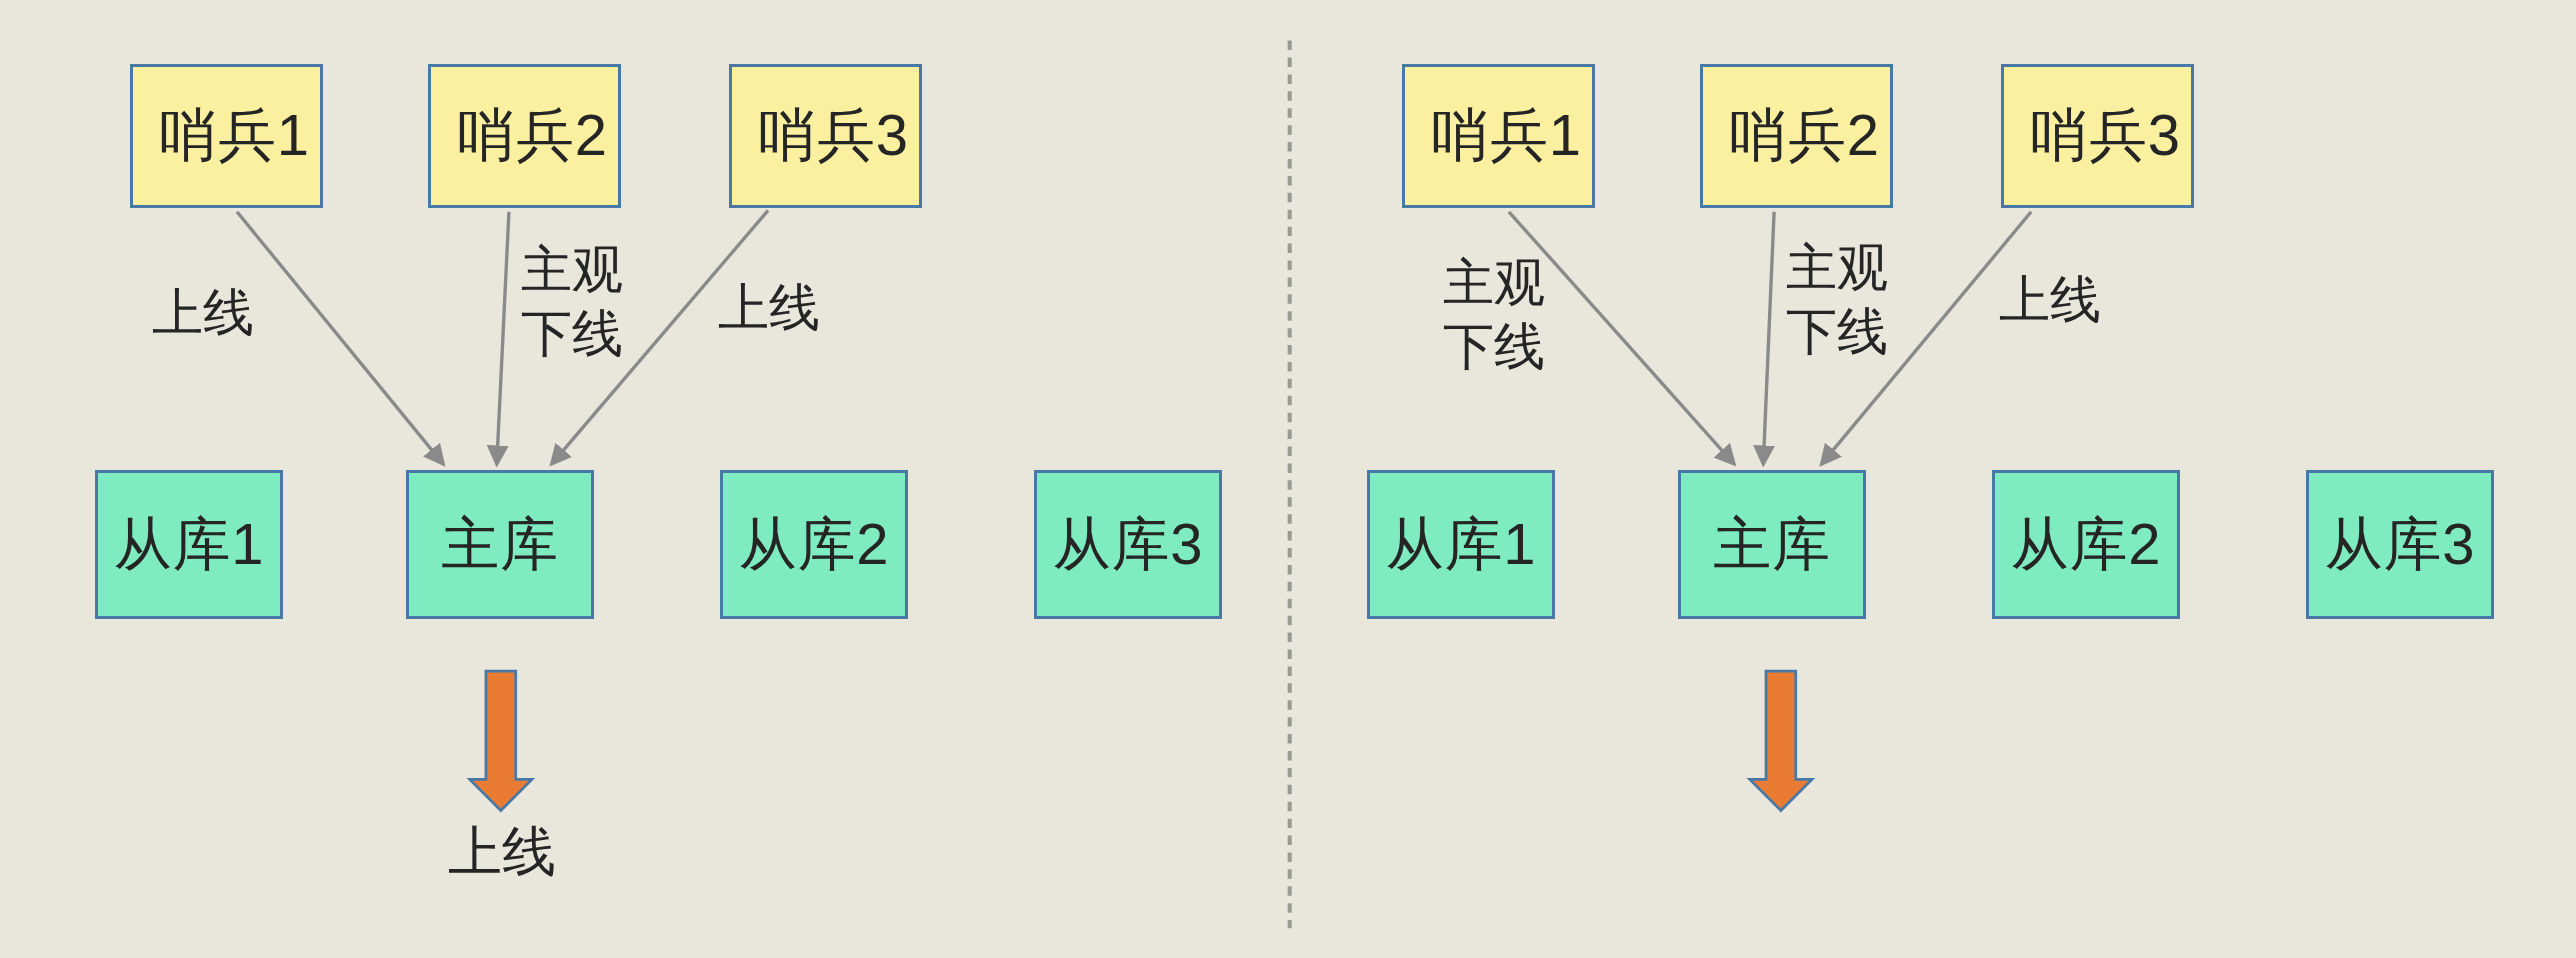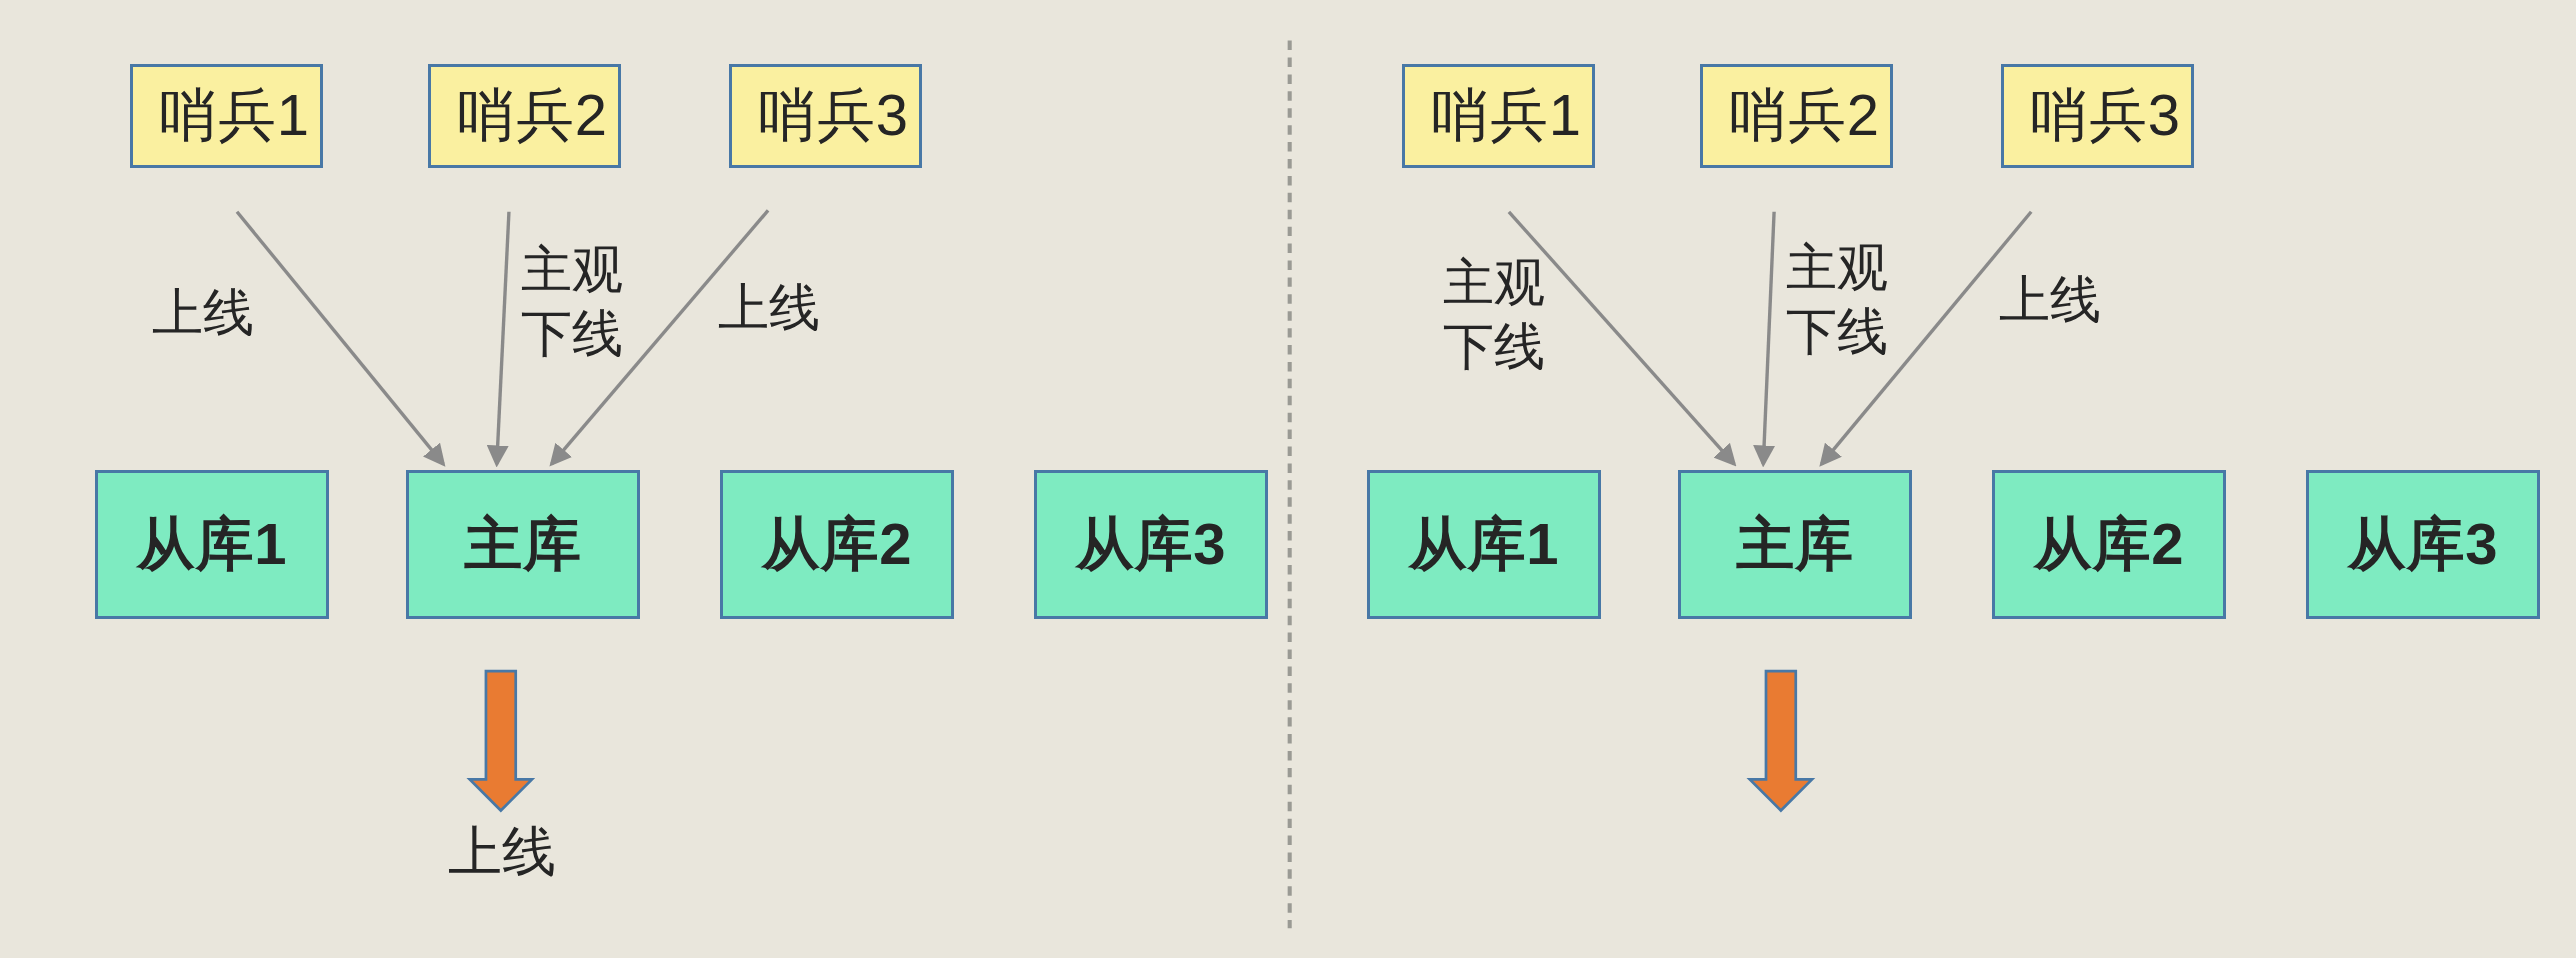--- a/index.html
+++ b/index.html
@@ -47,29 +47,28 @@
     border: 3.4px solid var(--box-border, #4878A6);
     display: flex;
     align-items: center;
     justify-content: center;
     color: var(--text, #252525);
     font-size: 58px;
     letter-spacing: 0.7px;
   }
   .sentinel {
     width: 193px;
-    height: 104px;
+    height: 144px;
     background: var(--sentinel-fill, #FAF0A0);
     padding-left: 16px;
   }
   .database {
-    width: 234px;
+    width: 188px;
     height: 149px;
     background: var(--database-fill, #7EEBC1);
-    font-weight: bold;
   }
   .edge-label {
     position: absolute;
     transform: translate(-50%, -50%);
     color: var(--text, #252525);
     font-size: 51px;
     line-height: 64px;
     text-align: center;
     white-space: pre-line;
   }

